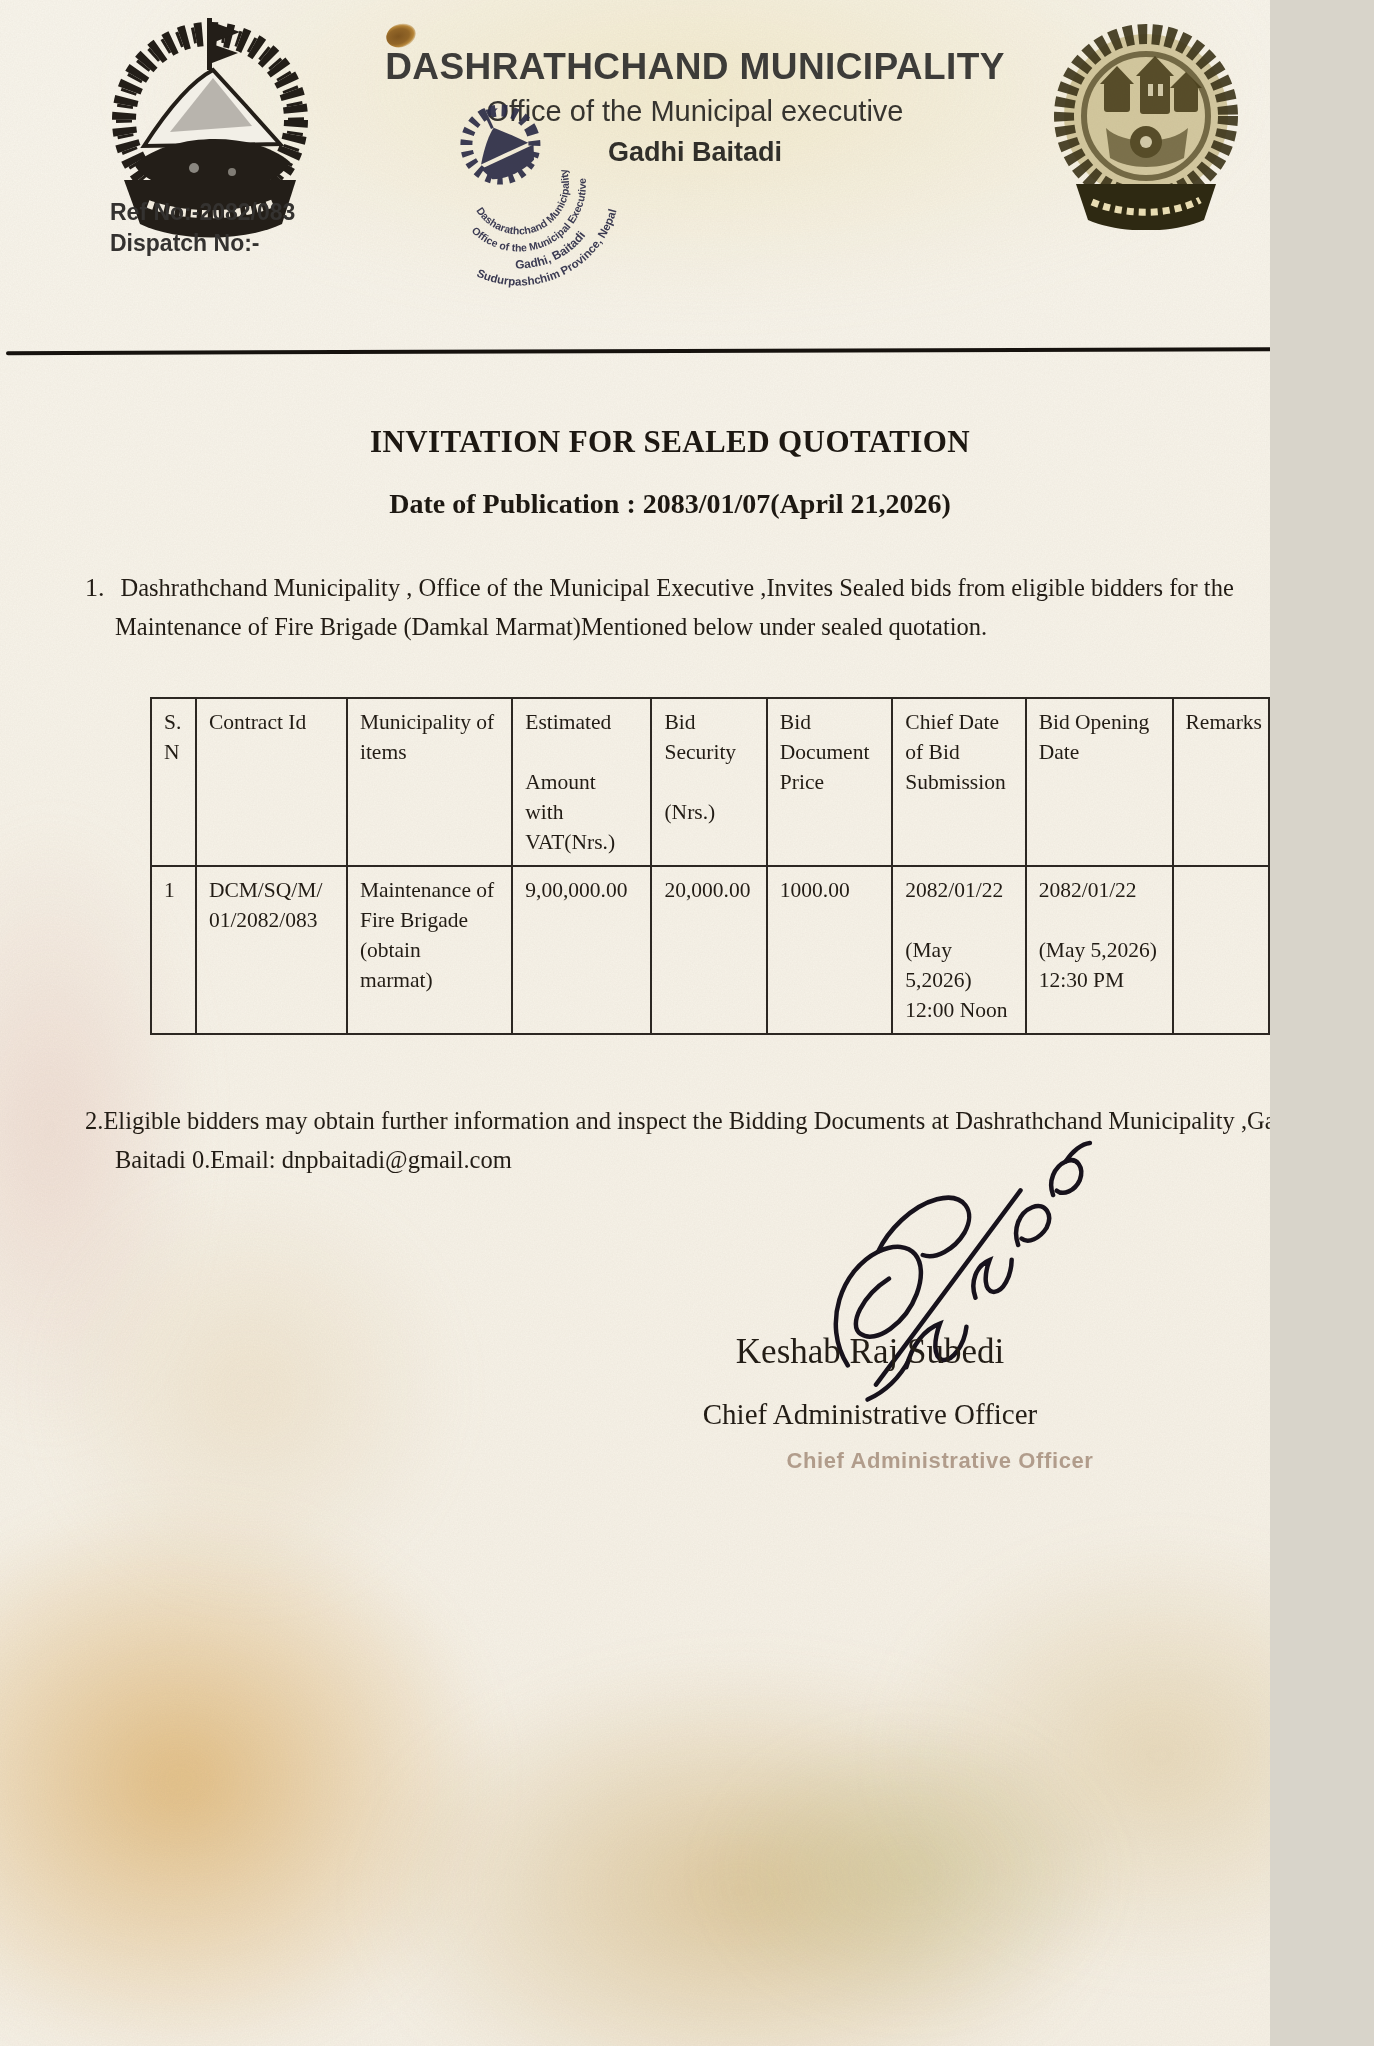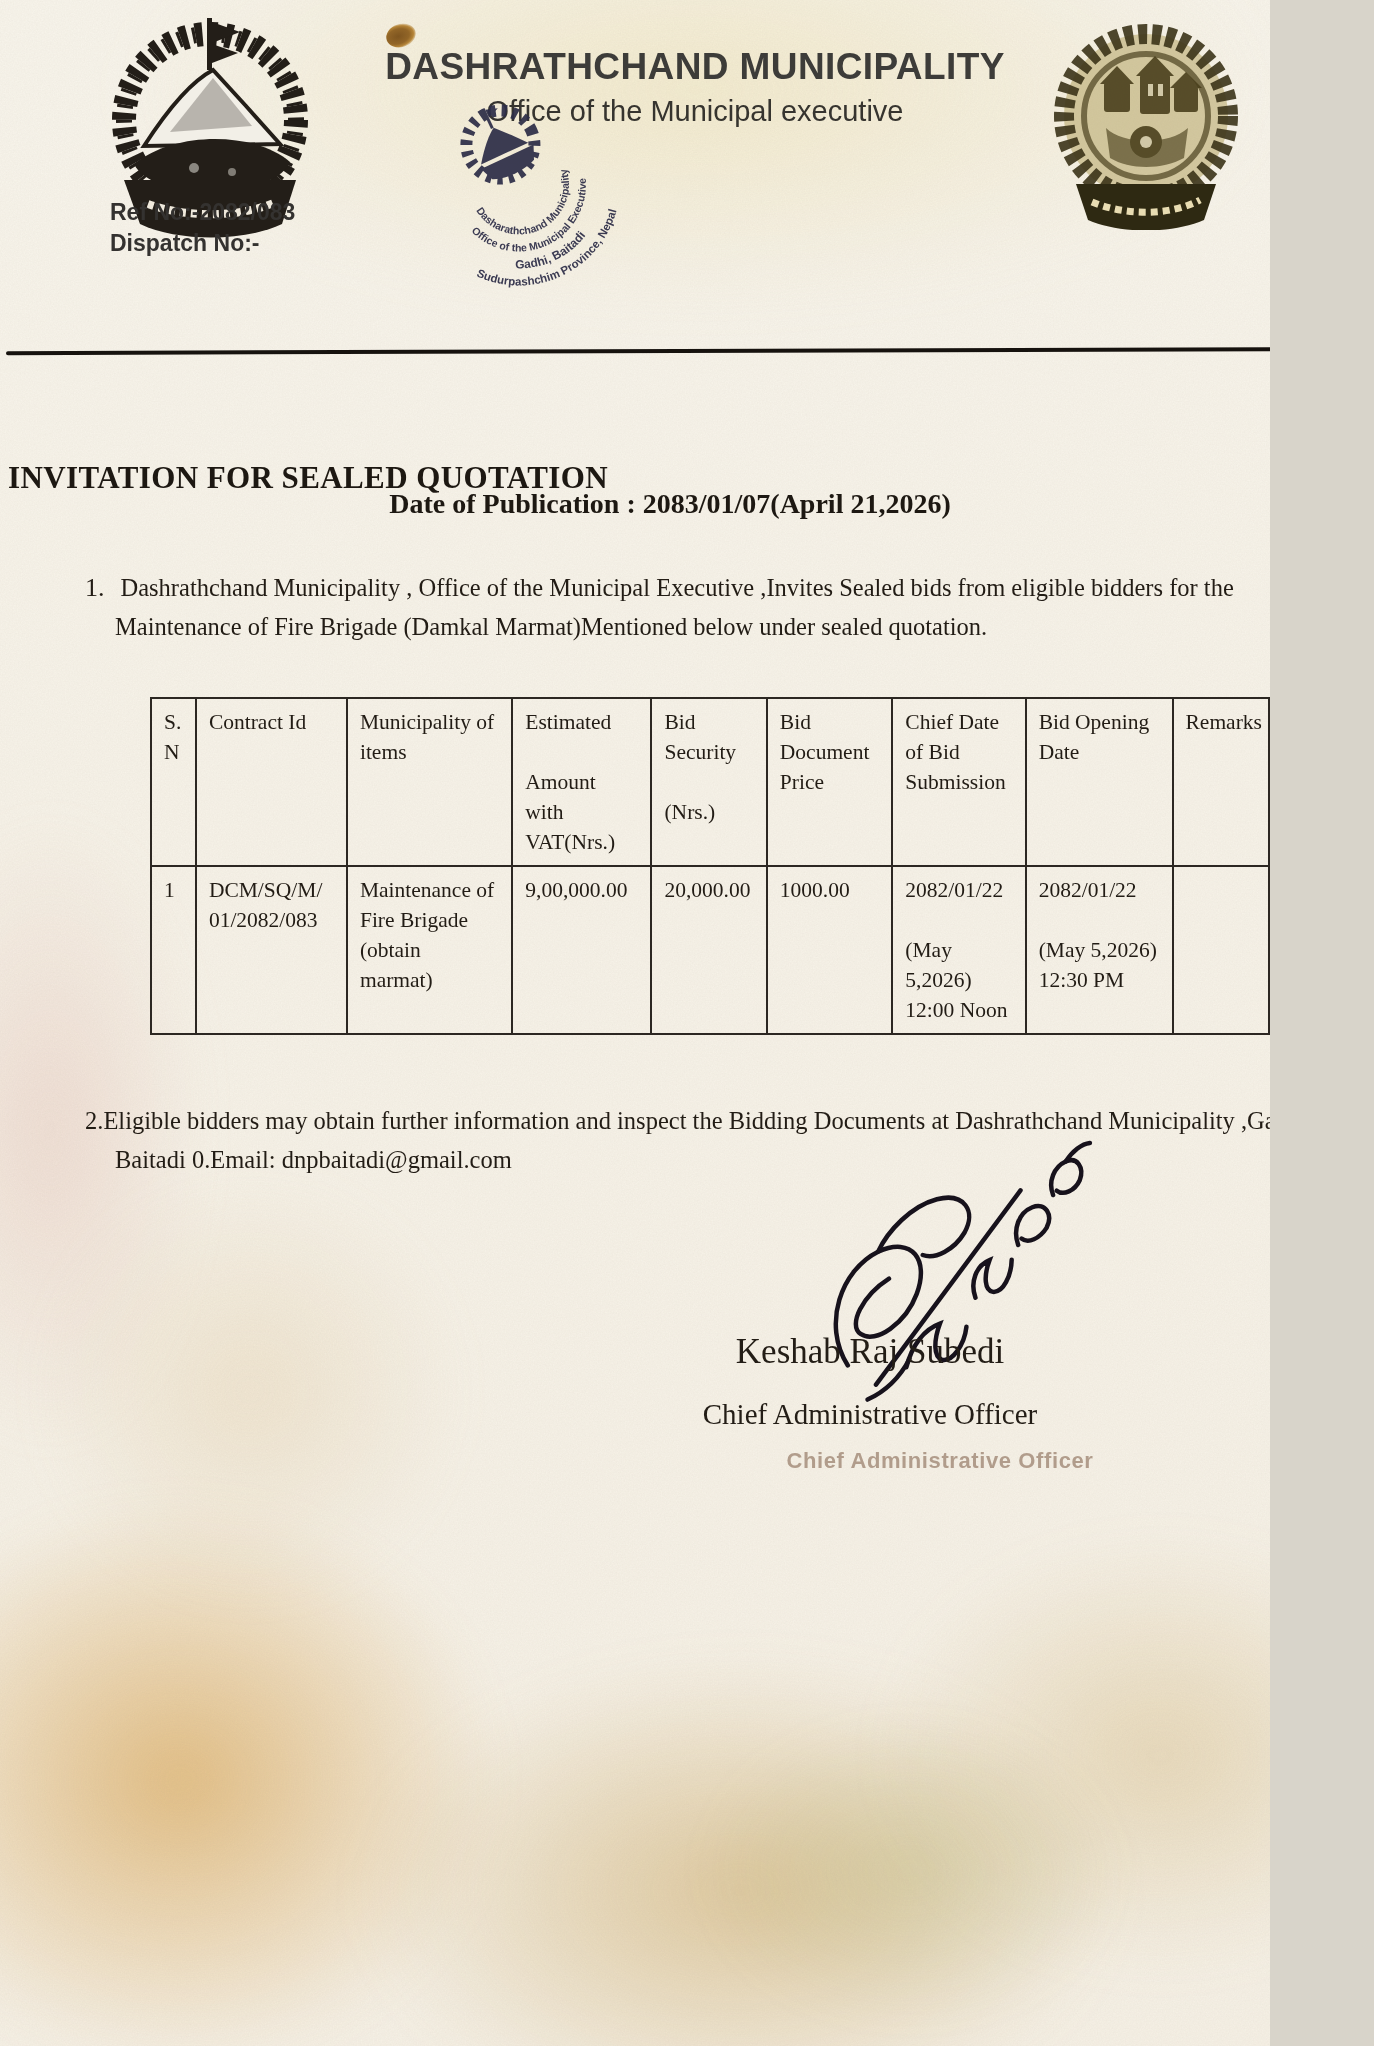--- a/index.html
+++ b/index.html
@@ -31,22 +31,22 @@
     font-family:"Liberation Sans", sans-serif;color:#3d3c39;}
   .header-title{font-size:37px;font-weight:600;letter-spacing:.4px;}
   .header-sub{font-size:29px;margin-top:7px;color:#36342f;}
   .header-place{font-size:27px;font-weight:600;margin-top:9px;color:#312f2a;}
 
   .ref-block{position:absolute;left:110px;top:197px;font-family:"Liberation Sans", sans-serif;
     font-size:23px;font-weight:600;color:#343230;line-height:31px;}
 
   .rule{position:absolute;left:6px;top:349px;width:1368px;height:4px;background:#16120e;transform:rotate(-.18deg);border-radius:2px;}
 
-  .doc-title{position:absolute;left:8px;top:424px;width:1340px;
-    font-size:31px;font-weight:700;letter-spacing:.4px;color:#1d1812;margin-top:36px;}
+  .doc-title{position:absolute;left:0;top:424px;width:1340px;text-align:center;
+    font-size:31px;font-weight:700;letter-spacing:.4px;color:#1d1812;}
   .pub-date{position:absolute;left:0;top:488px;width:1340px;text-align:center;
     font-size:28px;font-weight:700;color:#1d1812;}
 
   .clause{position:absolute;font-size:24.5px;line-height:39px;color:#221c15;
     padding-left:30px;text-indent:-30px;}
   .clause .num{display:inline-block;text-indent:0;}
   .clause.c1{left:85px;top:543px;width:1218px;}
   .clause.c1 .num{margin-right:16px;font-size:26px;}
   .clause.c2{left:85px;top:1076px;width:1195px;}
 
@@ -129,20 +129,21 @@
         <rect x="110" y="60" width="5" height="12"></rect>
         <circle cx="98" cy="118" r="6"></circle>
       </g>
       <path d="M28,160 L168,160 L156,196 C124,210 72,210 40,196 Z" fill="#2e2912"></path>
       <path d="M44,178 C78,192 122,192 152,176" stroke="#e8dcb2" stroke-width="7" fill="none" stroke-dasharray="7 5"></path>
     </svg>
 
     <div class="header-center">
       <div class="header-title">DASHRATHCHAND MUNICIPALITY</div>
       <div class="header-sub">Office of the Municipal executive</div>
+      <div class="header-place">Gadhi Baitadi</div>
     </div>
 
     <svg class="round-stamp" width="244" height="244" viewBox="0 0 244 244">
       <defs>
         <path id="sa1" d="M 72,96 A 50,50 0 0 0 172,96"></path>
         <path id="sa2" d="M 55,96 A 67,67 0 0 0 189,96"></path>
         <path id="sa3" d="M 38,96 A 84,84 0 0 0 206,96"></path>
         <path id="sa4" d="M 21,96 A 101,101 0 0 0 223,96"></path>
       </defs>
 

